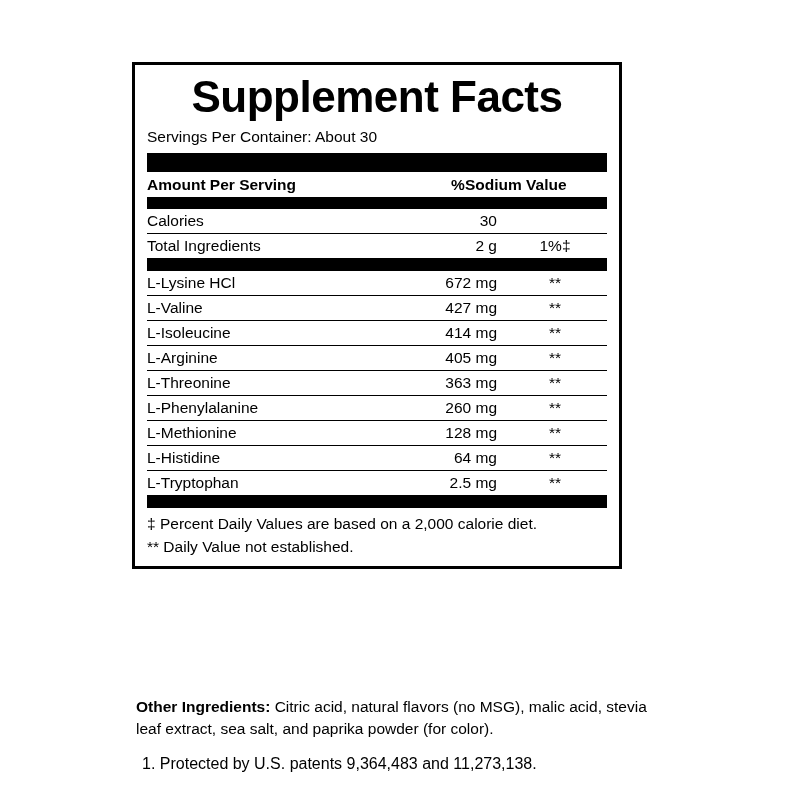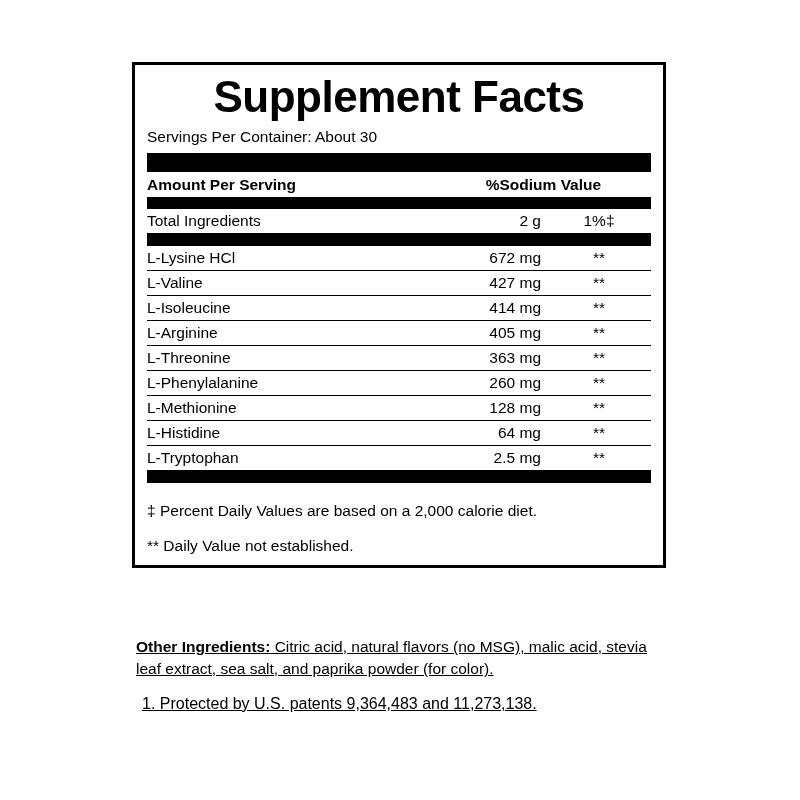--- a/index.html
+++ b/index.html
@@ -13,21 +13,21 @@
     font-family: "Liberation Sans", sans-serif;
     color: #000000;
     position: relative;
     overflow: hidden;
   }
 
   .panel {
     position: absolute;
     left: 132px;
     top: 62px;
-    width: 534px;
+    width: 490px;
     border: 3px solid #000;
     box-sizing: border-box;
     background: #fff;
     padding: 0;
   }
 
   .inner {
     padding: 6px 12px 8px 12px;
   }
 
@@ -78,28 +78,27 @@
     padding-bottom: 3px !important;
   }
   .head-amt { text-align: left; padding-right: 6px !important; }
   .head-dv  { text-align: center; }
 
   .footnotes {
     font-size: 15.5px;
     line-height: 1.45;
     padding-top: 5px;
   }
-  .footnotes div { white-space: nowrap; margin-top: 12px; }
+  .footnotes div { white-space: nowrap; }
 
   .below {
     position: absolute;
     left: 136px;
-    top: 636px;
+    top: 696px;
     width: 540px;
-    text-decoration: underline;
   }
   .other-ing {
     font-size: 15.5px;
     line-height: 1.45;
   }
   .other-ing b { font-weight: bold; }
   .patent {
     font-size: 16px;
     margin-top: 14px;
     padding-left: 6px;
@@ -124,20 +123,25 @@
         <td class="head-amt">Amount Per Serving</td>
         <td class="head-dv">%Sodium Value</td>
       </tr>
     </tbody>
       </table>
 
     <div class="bar-mid"></div>
 
     <table class="facts">
       <tbody>
+          <tr class="row">
+        <td class="c-name">Calories</td>
+        <td class="c-amt">30</td>
+        <td class="c-dv"></td>
+      </tr>
       <tr class="row">
         <td class="c-name">Total Ingredients</td>
         <td class="c-amt">2 g</td>
         <td class="c-dv">1%‡</td>
       </tr>
     </tbody>
       </table>
 
     <div class="bar-mid"></div>
 

